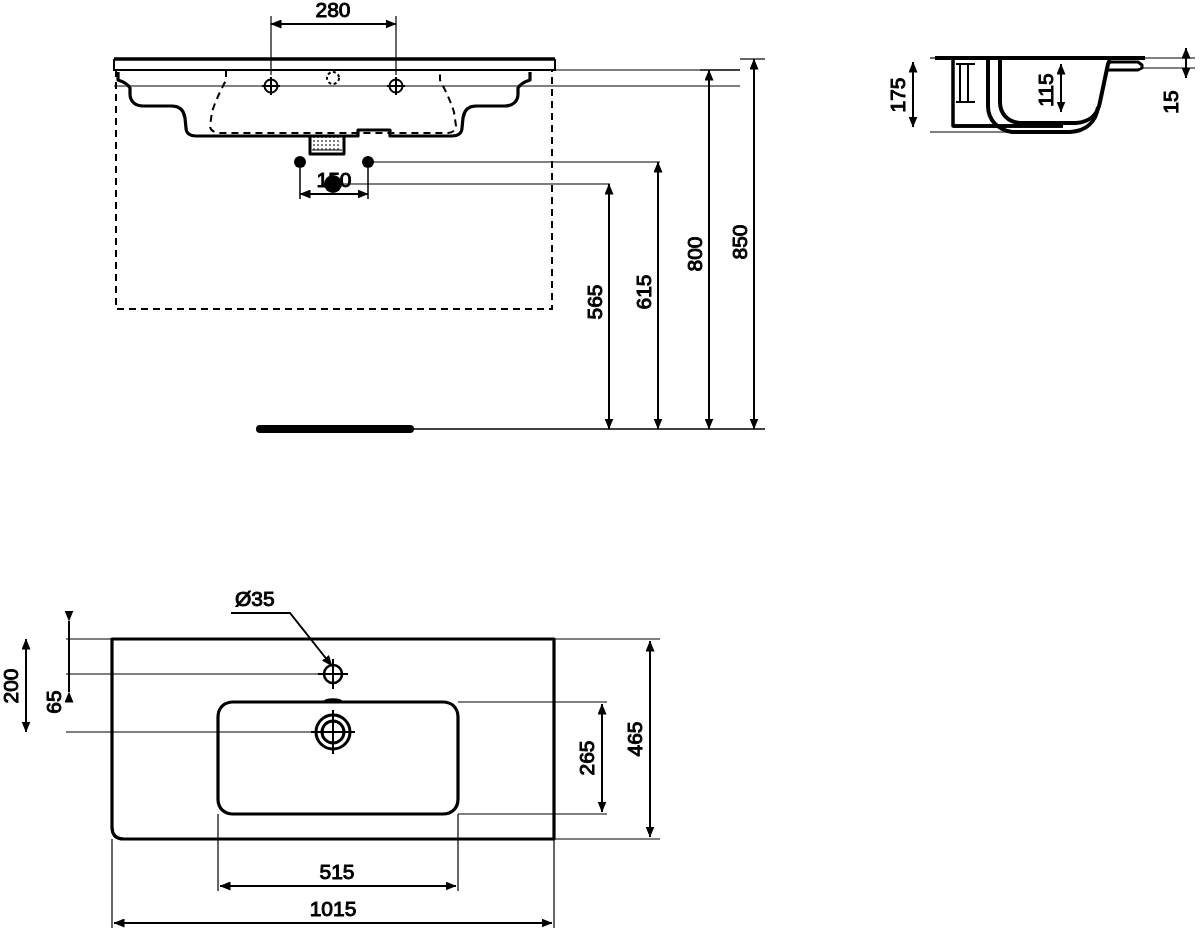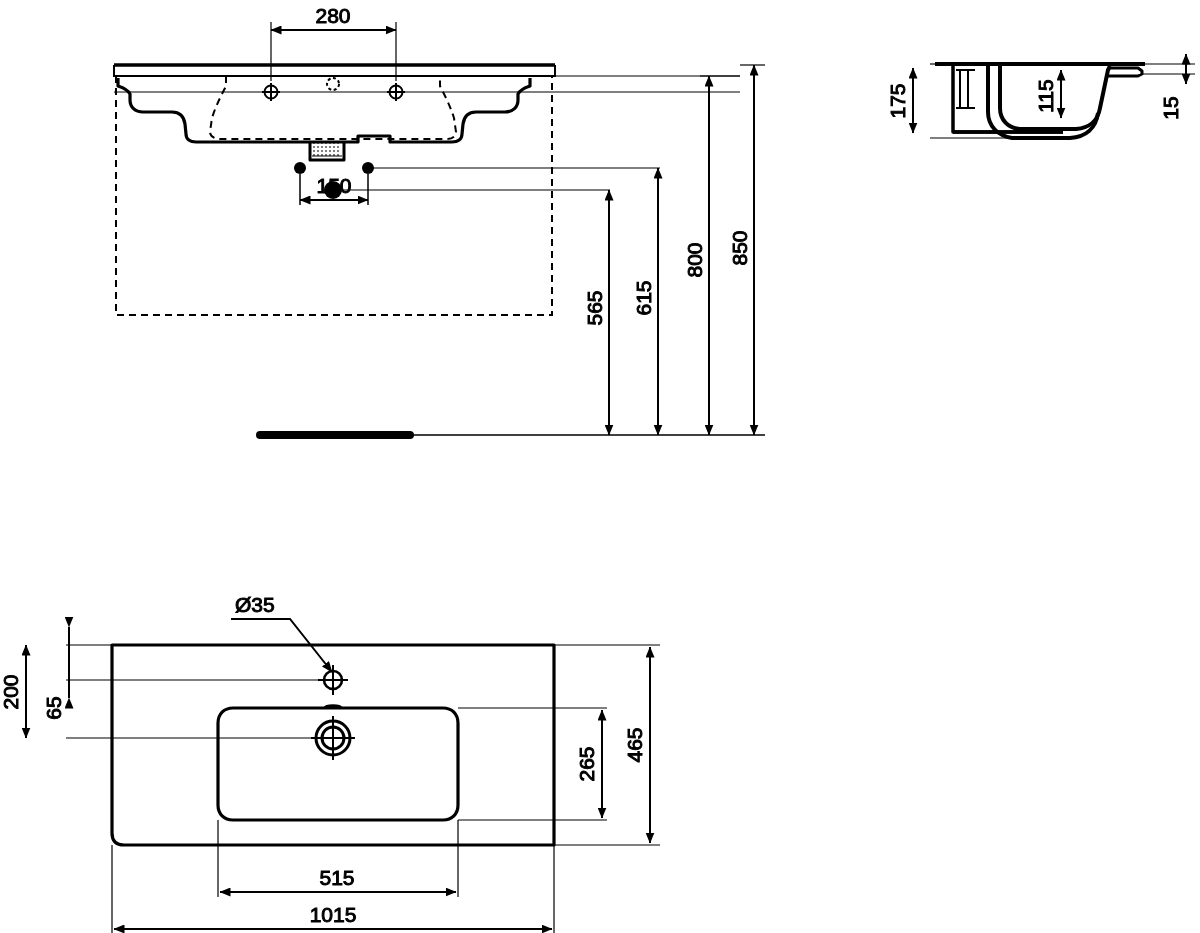--- a/index.html
+++ b/index.html
@@ -11,21 +11,21 @@
   body {
     width: 1200px;
     height: 933px;
     font-family: "Liberation Sans", sans-serif;
     overflow: hidden;
     position: relative;
   }
   #drawing-root {
     position: absolute;
     left: 0;
-    top: 8px;
+    top: 2px;
     width: 1200px;
     height: 747px;
     text-decoration: underline;
   }
   svg#tech-drawing {
     display: block;
     width: 1200px;
     height: 933px;
     background: #ffffff;
   }

